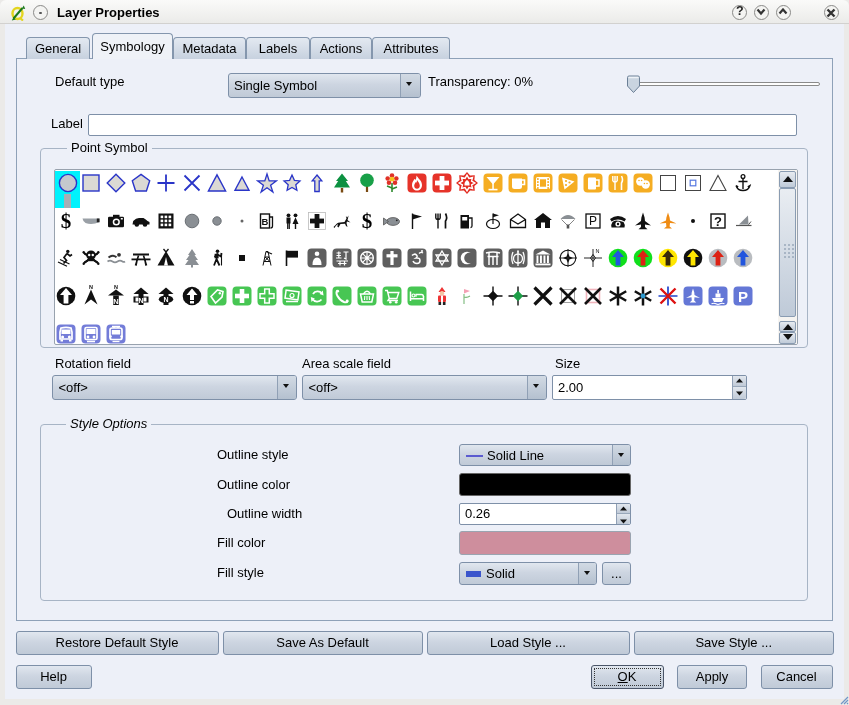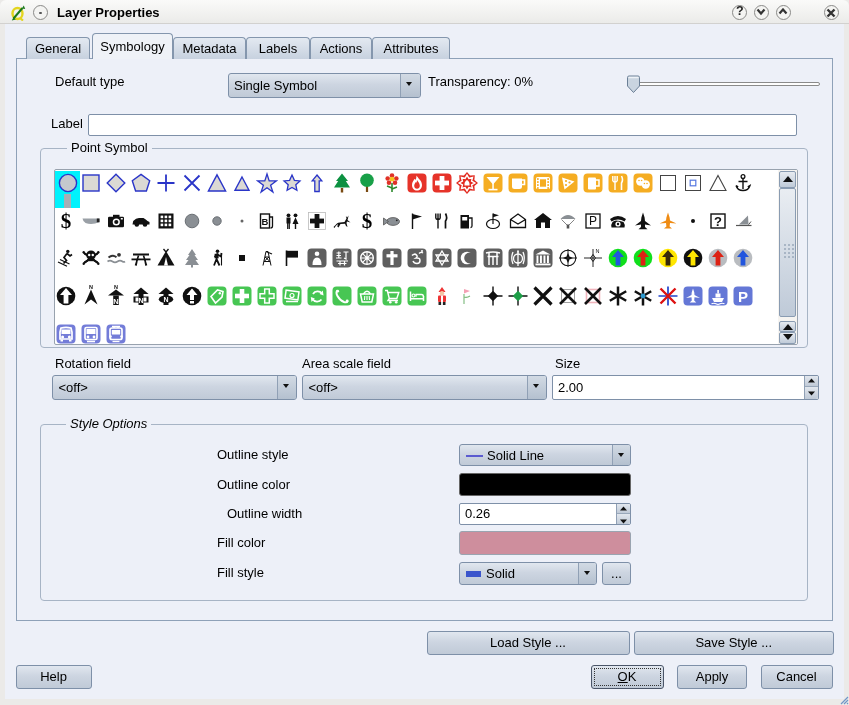--- a/index.html
+++ b/index.html
@@ -700,21 +700,21 @@
     <div class="lbl" style="left:302px;top:356px;">Area scale field</div>
     <div class="lbl" style="left:555px;top:356px;">Size</div>
     <div class="combo" style="left:52px;top:374.5px;width:245px;height:25px;">
       <div class="txt">&lt;off&gt;</div>
       <div class="carr" style="width:19px;"></div>
     </div>
     <div class="combo" style="left:302px;top:374.5px;width:245px;height:25px;">
       <div class="txt">&lt;off&gt;</div>
       <div class="carr" style="width:19px;"></div>
     </div>
-    <div class="input" style="left:552px;top:374.5px;width:267px;height:25px;">2.00<div class="spinbtns">
+    <div class="input" style="left:552px;top:374.5px;width:195px;height:25px;">2.00<div class="spinbtns">
         <div class="spu"></div>
         <div class="spd"></div>
         <svg class="sparr" width="13" height="22" viewBox="0 0 13 22">
           <polygon points="6.5,2.5 10,6.5 3,6.5" fill="#111"></polygon>
           <polygon points="3,15.5 10,15.5 6.5,19.5" fill="#111"></polygon>
         </svg>
       </div></div>
     <div class="group" style="left:40px;top:423.5px;width:768px;height:177px;"></div>
     <div class="gtitle" style="left:46px;top:417px;font-style:italic;">Style Options</div>
     <div class="lbl" style="left:217px;top:446.5px;">Outline style</div>
@@ -740,20 +740,22 @@
     <div class="abs" style="left:459px;top:530.5px;width:172px;height:24px;background:#ce8e9d;border:1px solid #9aa4b0;border-radius:3px;"></div>
     <div class="lbl" style="left:217px;top:564.5px;">Fill style</div>
     <div class="combo" style="left:459px;top:561.5px;width:138px;height:23px;">
       <svg class="abs" style="left:6px;top:8px" width="16" height="7">
         <rect x="0" y="0" width="15" height="6" fill="#3b55cc"></rect>
       </svg>
       <div class="txt" style="left:26px;">Solid</div>
       <div class="carr"></div>
     </div>
     <div class="btn" style="left:602px;top:561.5px;width:29px;height:23px;">...</div>
+    <div class="btn" style="left:15.5px;top:630.5px;width:203px;height:24px;">Restore Default Style</div>
+    <div class="btn" style="left:222.5px;top:630.5px;width:200px;height:24px;">Save As Default</div>
     <div class="btn" style="left:426.5px;top:630.5px;width:203px;height:24px;">Load Style ...</div>
     <div class="btn" style="left:633.5px;top:630.5px;width:200.5px;height:24px;">Save Style ...</div>
     <div class="btn" style="left:15.5px;top:664.5px;width:76px;height:24px;">Help</div>
     <div class="btn" style="left:590.5px;top:664.5px;width:73px;height:24px;border-color:#4a5568;">
       <div class="abs" style="left:2px;top:2px;right:2px;bottom:2px;border:1px dotted #333;border-radius:1px;"></div>
       <span><u>O</u>K</span>
     </div>
     <div class="btn" style="left:677px;top:664.5px;width:70px;height:24px;">Apply</div>
     <div class="btn" style="left:760.5px;top:664.5px;width:72px;height:24px;">Cancel</div>
     <svg class="abs" style="left:840px;top:696px" width="9" height="9">

